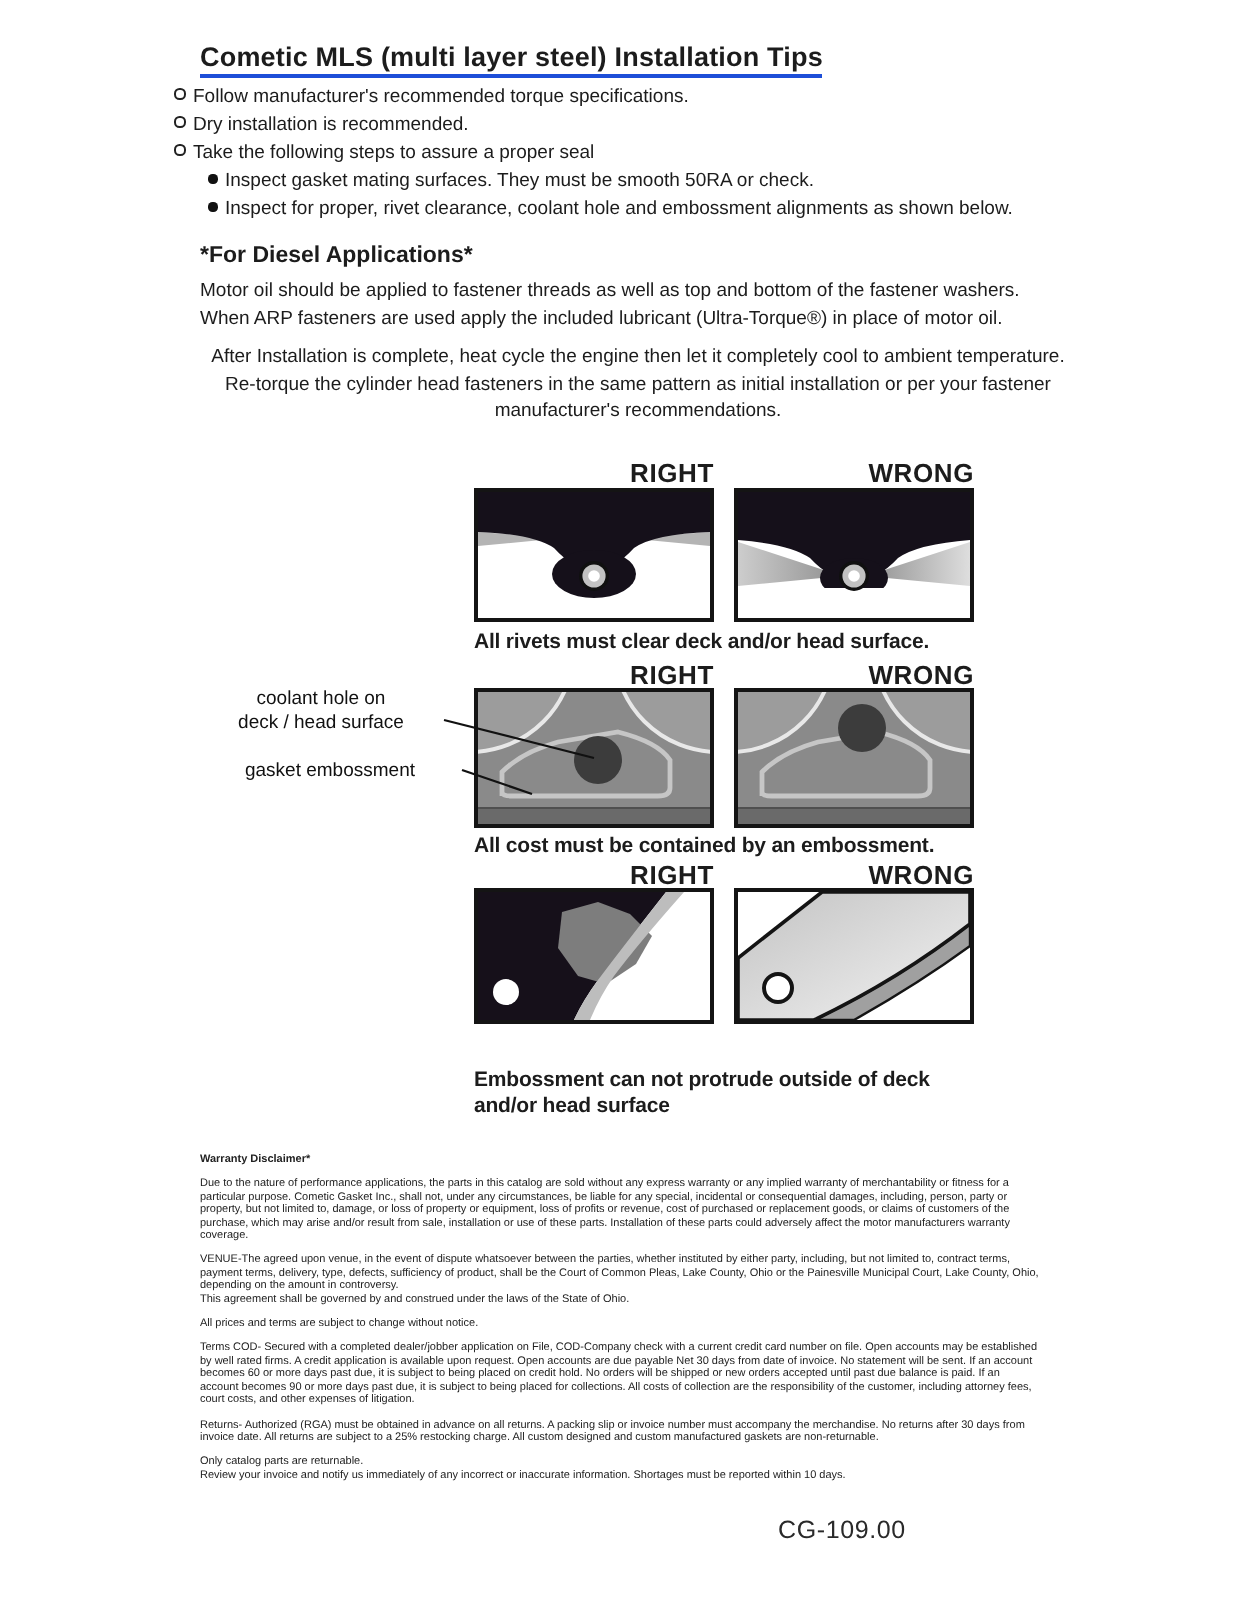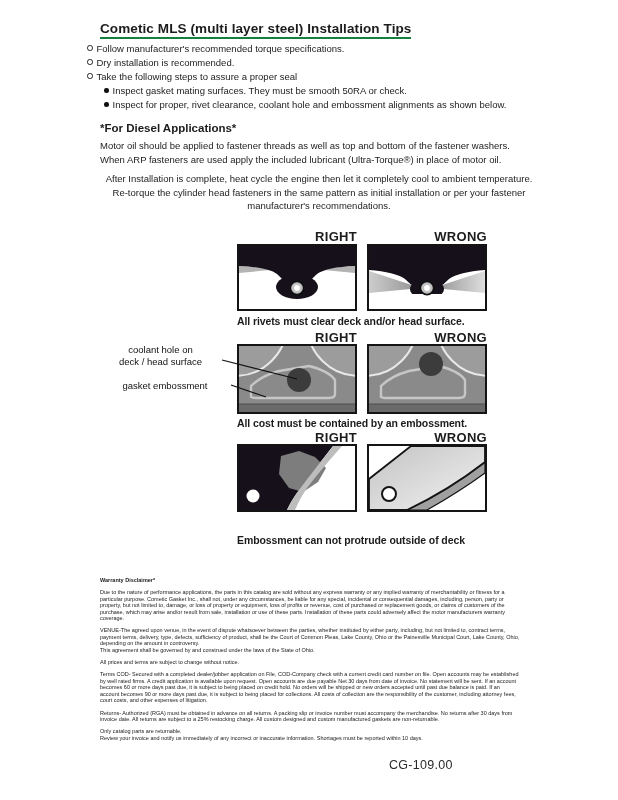--- a/index.html
+++ b/index.html
@@ -1,20 +1,20 @@
 <!DOCTYPE html>
 <html><head>
 <meta charset="utf-8">
 <style>
   html,body{margin:0;padding:0;background:#ffffff;}
   .page{position:relative;width:618px;height:800px;background:#ffffff;overflow:hidden;
         font-family:"Liberation Sans",sans-serif;color:#1c1c1c;}
   .abs{position:absolute;}
   .title{left:100px;top:21px;font-size:13.5px;font-weight:bold;letter-spacing:.1px;
-         border-bottom:2px solid #15803d;padding-bottom:1px;white-space:nowrap;}
+         border-bottom:2px solid #1d4ed8;padding-bottom:1px;white-space:nowrap;}
   .bullets{left:87px;top:42px;}
   .subbullets{left:104px;top:84px;}
   .bullet-line{font-size:9.5px;line-height:14px;white-space:nowrap;}
   .obullet{display:inline-block;width:3.5px;height:3.5px;border:1px solid #222;border-radius:50%;
            margin-right:4px;vertical-align:1.5px;}
   .fbullet{display:inline-block;width:4.5px;height:4.5px;background:#111;border-radius:50%;
            margin-right:4px;vertical-align:1.5px;}
   .diesel-heading{left:100px;top:122px;font-size:11.5px;font-weight:bold;white-space:nowrap;}
   .para{font-size:9.5px;line-height:13.5px;}
   .para1{left:100px;top:139px;width:432px;}
@@ -163,20 +163,21 @@
       </defs>
       <rect width="116" height="64" fill="#ffffff"></rect>
       <path d="M116,16 Q80,44 38,64 L58,64 Q90,46 116,27 Z" fill="#a0a0a0" stroke="#141414" stroke-width="1.2"></path>
       <path d="M42,0 L116,0 L116,16 Q80,44 38,64 L0,64 L0,33 Z" fill="url(#gradBand)" stroke="#141414" stroke-width="1.8"></path>
       <circle cx="20" cy="48" r="7" fill="#ffffff" stroke="#141414" stroke-width="2"></circle>
     </svg>
   </div>
 
   <div class="abs caption cap3">
     <div>Embossment can not protrude outside of deck</div>
+    <div>and/or head surface</div>
   </div>
 
   <div class="abs disclaimer">
     <div class="disc-heading">Warranty Disclaimer*</div>
     <div>
         <div class="disc-para">Due to the nature of performance applications, the parts in this catalog are sold without any express warranty or any implied warranty of merchantability or fitness for a particular purpose.  Cometic Gasket Inc., shall not, under any circumstances, be liable for any special, incidental or consequential damages, including, person, party or property, but not limited to, damage, or loss of property or equipment, loss of profits or revenue, cost of purchased or replacement goods, or claims of customers of the purchase, which may arise and/or result from sale, installation or use of these parts.  Installation of these parts could adversely affect the motor manufacturers warranty coverage.</div>
         <div class="disc-para">VENUE-The agreed upon venue, in the event of dispute whatsoever between the parties, whether instituted by either party, including, but not limited to, contract terms, payment terms, delivery, type, defects, sufficiency of product, shall be the Court of Common Pleas, Lake County, Ohio or the Painesville Municipal Court, Lake County, Ohio, depending on the amount in controversy.
 This agreement shall be governed by and construed under the laws of the State of Ohio.</div>
         <div class="disc-para">All prices and terms are subject to change without notice.</div>
         <div class="disc-para">Terms COD- Secured with a completed dealer/jobber application on File, COD-Company check with a current credit card number on file.  Open accounts may be established by well rated firms.  A credit application is available upon request.  Open accounts are due payable Net 30 days from date of invoice.  No statement will be sent.  If an account becomes 60 or more days past due, it is subject to being placed on credit hold.  No orders will be shipped or new orders accepted until past due balance is paid.  If an account becomes 90 or more days past due, it is subject to being placed for collections.  All costs of collection are the responsibility of the customer, including attorney fees, court costs, and other expenses of litigation.</div>

